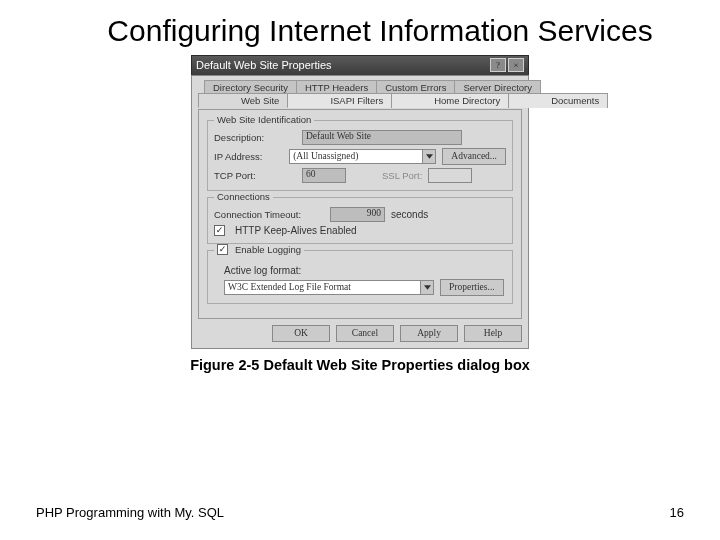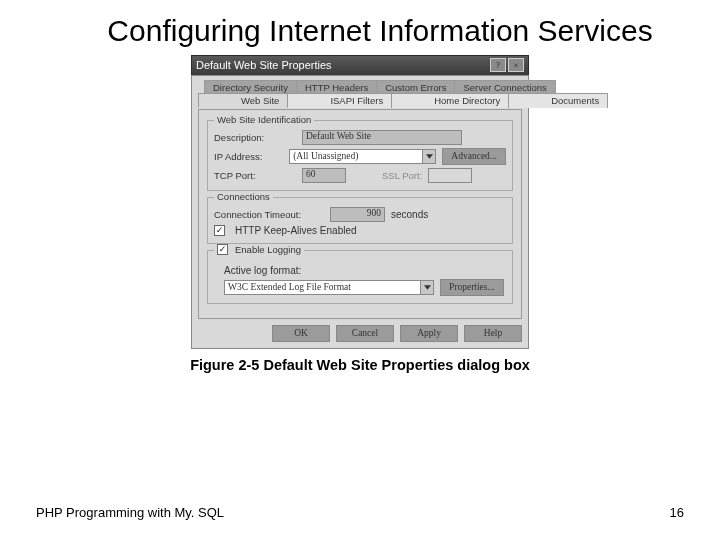--- a/index.html
+++ b/index.html
@@ -69,21 +69,21 @@
     border: 1px solid #888;
     padding: 4px 6px 6px 6px;
     font: 10px Tahoma, sans-serif;
     color: #333;
   }
   .tabs { position: relative; height: 30px; }
   .tabrow { display: flex; gap: 0; }
   .tabrow .tab {
     border: 1px solid #999;
     border-bottom: none;
-    background: #a3a3a3;
+    background: #7dd3fc;
     padding: 1px 8px;
     font-size: 9.5px;
     margin-right: -1px;
     white-space: nowrap;
   }
   .tabrow.back { margin-left: 6px; }
   .tabrow.front { position: relative; top: -1px; }
   .tabrow.front .tab { background: #e5e5e5; padding-left: 42px; }
   .tabrow.front .tab.active { background: #d9d9d9; border-bottom: 1px solid #d9d9d9; position: relative; z-index: 2; }
   .tabpage {
@@ -126,21 +126,21 @@
   .combo .arrow {
     width: 13px; height: 13px;
     background: #c8c8c8;
     border-left: 1px solid #888;
     display: flex; align-items:center; justify-content:center;
   }
   .arrow svg { width: 7px; height: 5px; }
   .btn {
     height: 17px;
     border: 1px solid #888;
-    background: #22c55e;
+    background: #5eead4;
     font: 9.5px Tahoma;
     padding: 0 8px;
     display: inline-flex;
     align-items: center;
   }
   .chk {
     width: 11px; height: 11px;
     border: 1px solid #666;
     background: #fff;
     display: inline-flex; align-items:center; justify-content:center;
@@ -171,21 +171,21 @@
     <span class="t">Default Web Site Properties</span>
     <span class="tbtn">?</span>
     <span class="tbtn">×</span>
   </div>
   <div class="dlg-body">
     <div class="tabs">
       <div class="tabrow back">
         <span class="tab">Directory Security</span>
         <span class="tab">HTTP Headers</span>
         <span class="tab">Custom Errors</span>
-        <span class="tab">Server Connections</span>
+        <span class="tab">Server Directory</span>
       </div>
       <div class="tabrow front">
         <span class="tab active">Web Site</span>
         <span class="tab">ISAPI Filters</span>
         <span class="tab">Home Directory</span>
         <span class="tab">Documents</span>
       </div>
     </div>
 
     <div class="tabpage">

